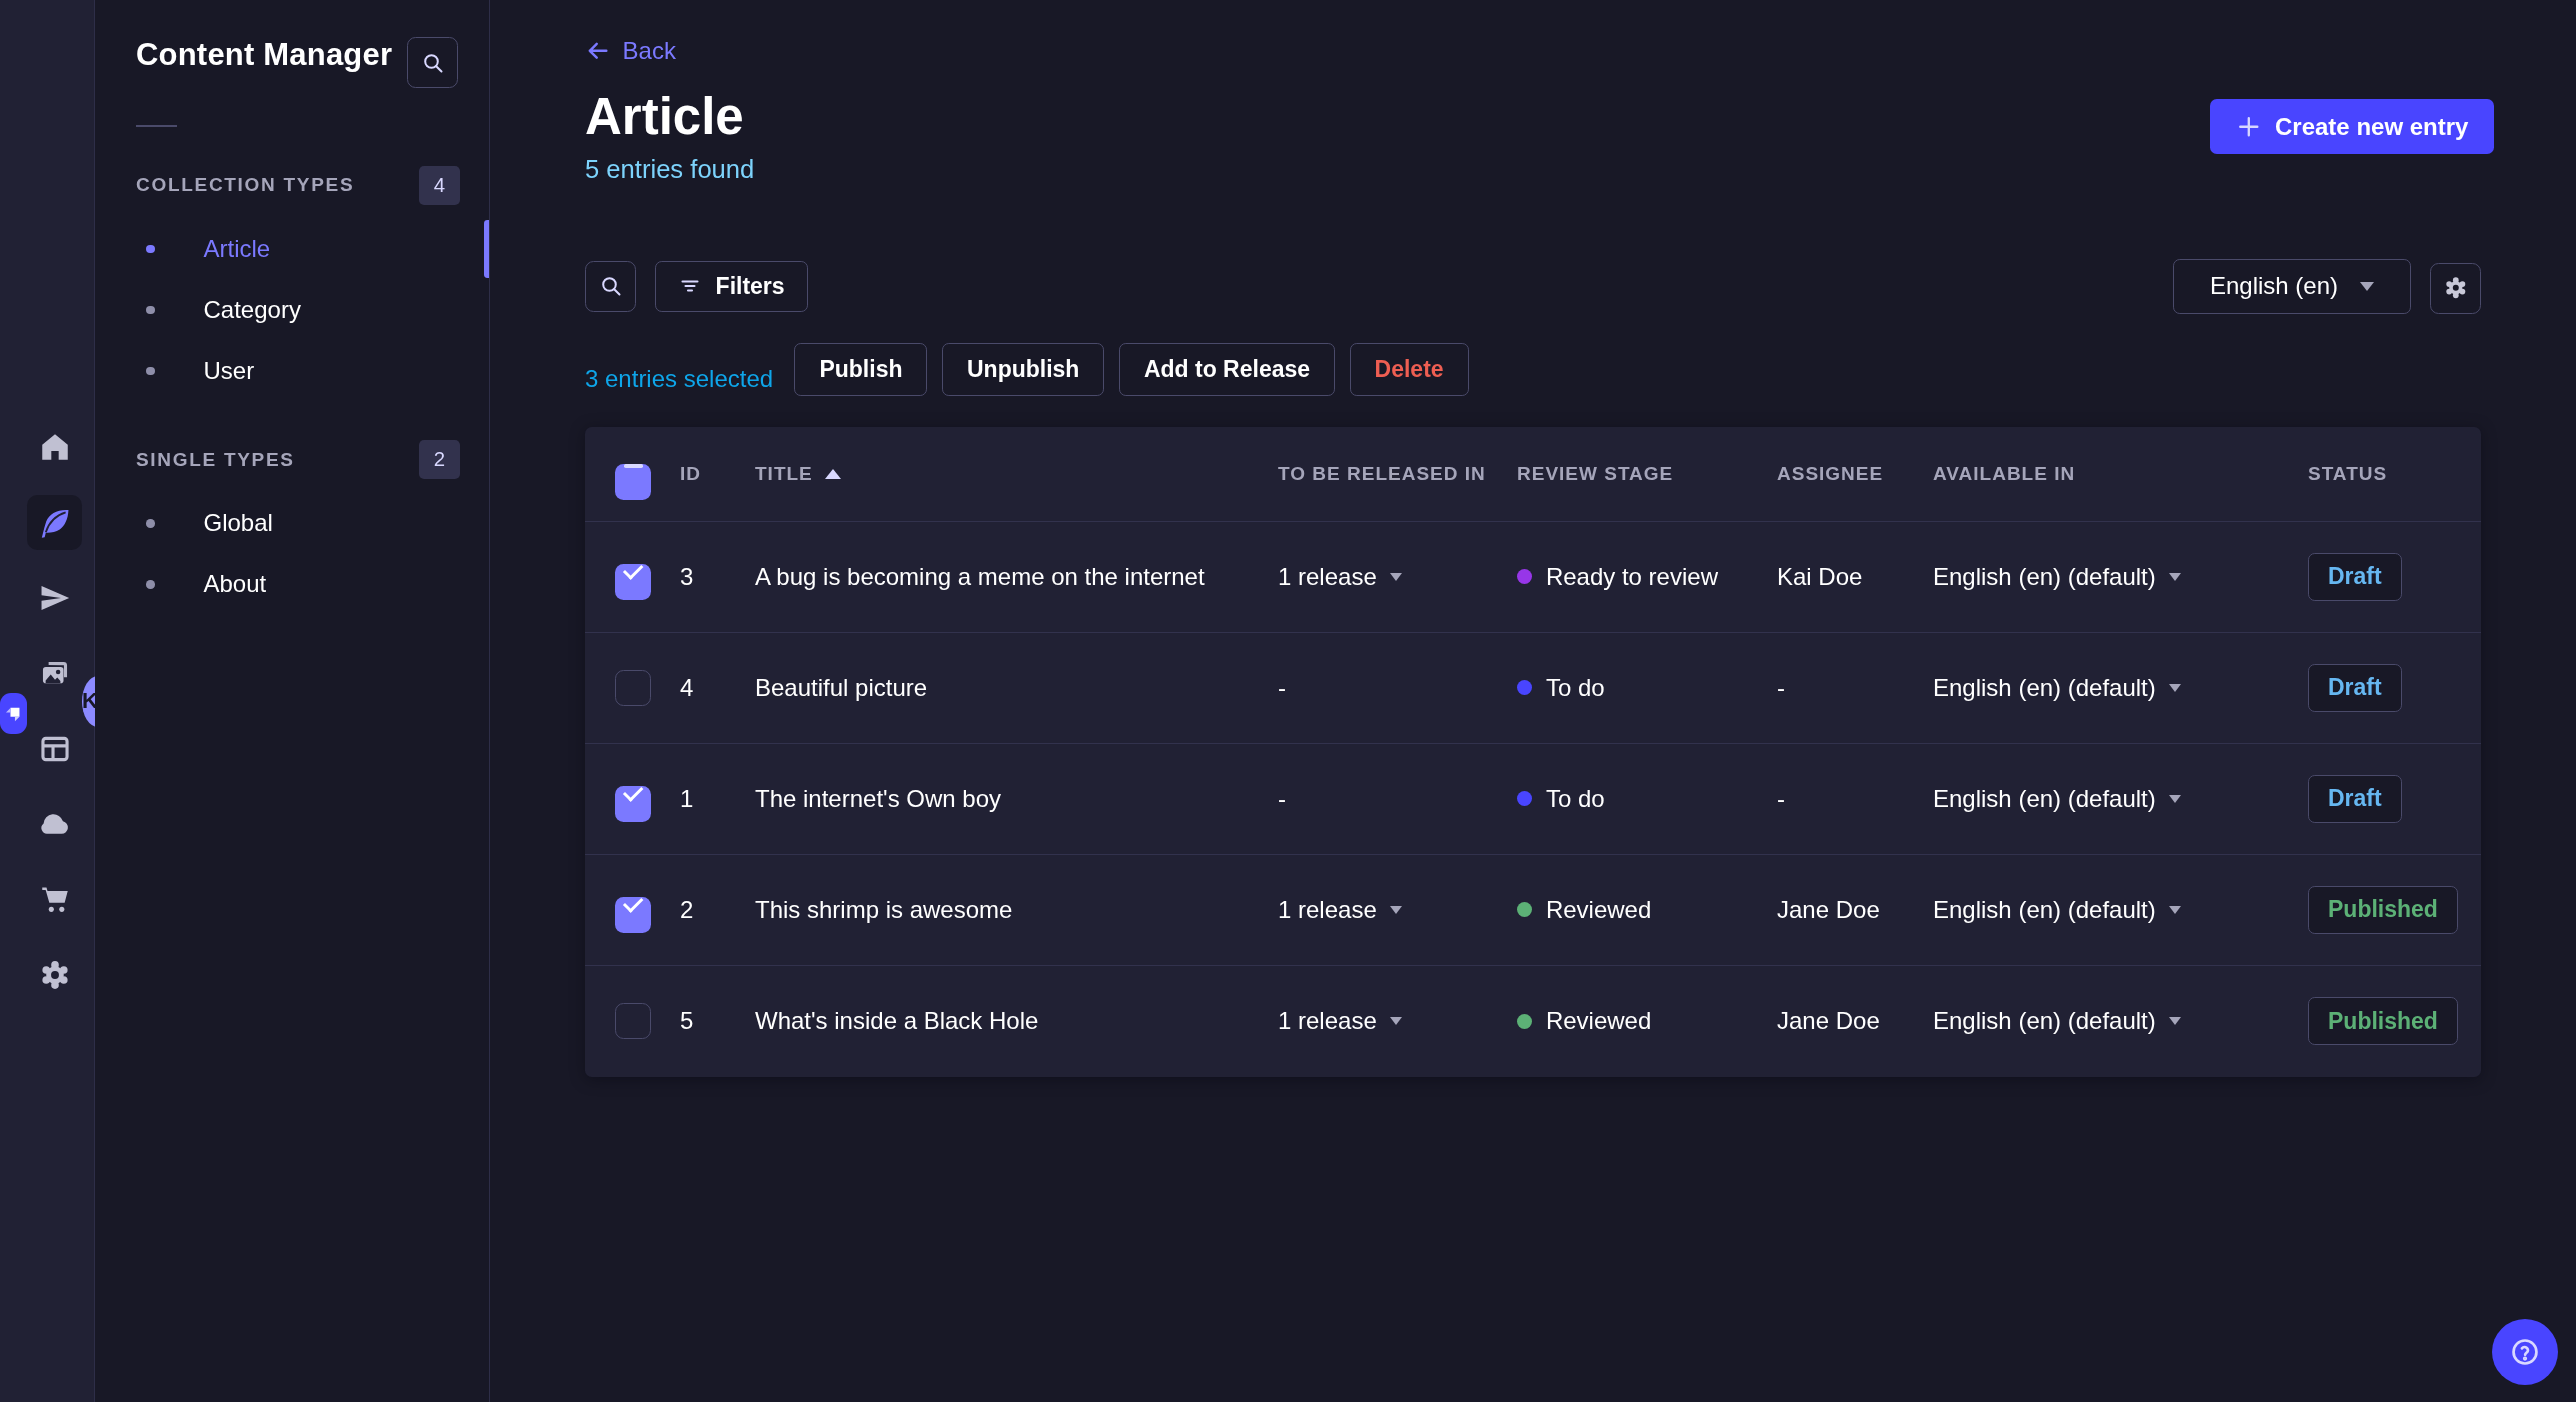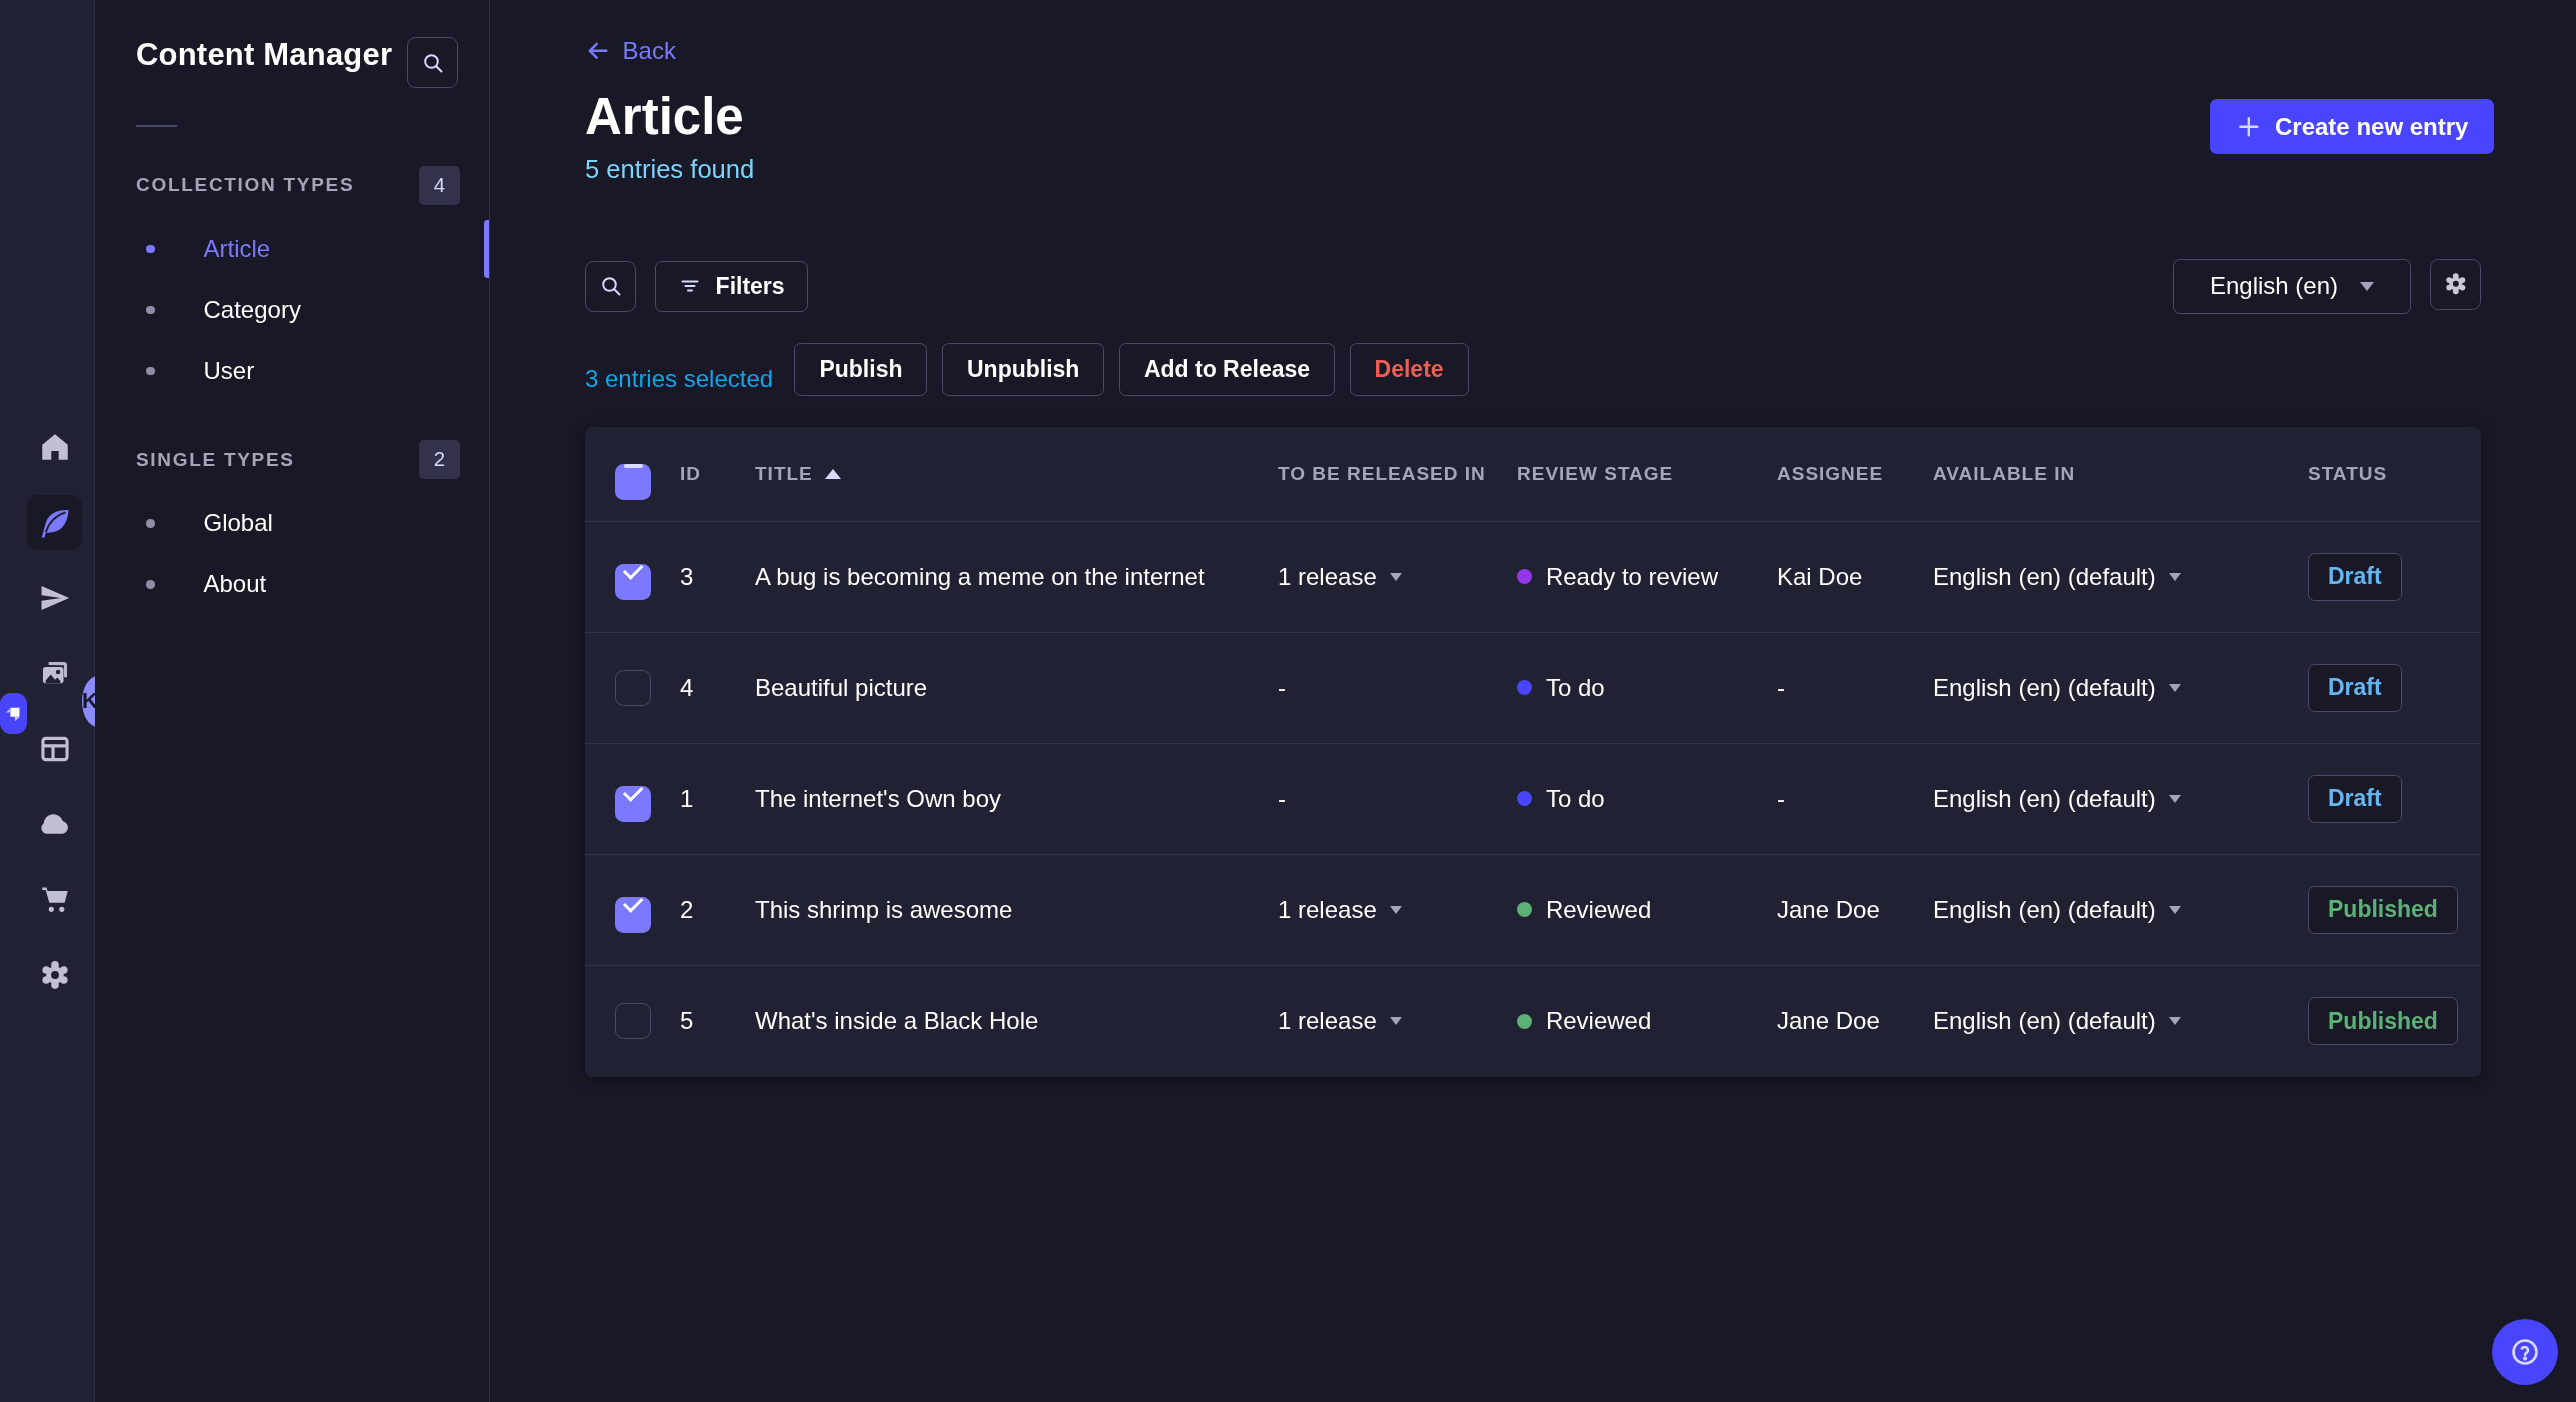--- a/index.html
+++ b/index.html
@@ -52,21 +52,21 @@
   .back-row { margin-top:37px; display:inline-flex; align-items:center; gap:12px;
     color:#7b79ff; font-size:24px; cursor:pointer; }
   .page-title { margin-top:20.4px; font-size:51px; font-weight:bold; }
   .page-subtitle { margin-top:8.5px; font-size:25.6px; color:#7dd3fc; }
   .create-btn { position:absolute; top:99px; right:82px; height:55px;
     background:#4945ff; border:none; border-radius:6.8px; padding:0 25.6px;
     display:inline-flex; align-items:center; gap:13.6px; color:#fff;
     font-size:24px; font-weight:600; font-family:inherit; cursor:pointer; }
 
   .toolbar { margin-top:75px; display:flex; align-items:center; justify-content:space-between; }
-  .toolbar-left, .toolbar-right { display:flex; align-items:flex-start; gap:19px; }
+  .toolbar-left, .toolbar-right { display:flex; align-items:flex-end; gap:19px; }
   .outline-btn { height:51px; border:1.3px solid #4a4a6a; border-radius:6.8px;
     background:transparent; padding:0 22px; display:inline-flex; align-items:center;
     gap:13.6px; color:#fff; font-size:23px; font-weight:600; font-family:inherit; cursor:pointer; }
   .locale-select { height:55px; border:1.3px solid #4a4a6a; border-radius:6.8px;
     padding:0 36px; display:inline-flex; align-items:center; gap:22px;
     font-size:24px; color:#fff; cursor:pointer; font-weight:400; }
 
   .selection-row { margin-top:29px; display:flex; align-items:center; gap:14.5px; }
   .selection-text { font-size:24px; color:#0ea5e9; margin-right:6.8px;margin-top:20px; }
   .action-btn { height:53px; border:1.3px solid #4a4a6a; border-radius:6.8px;

